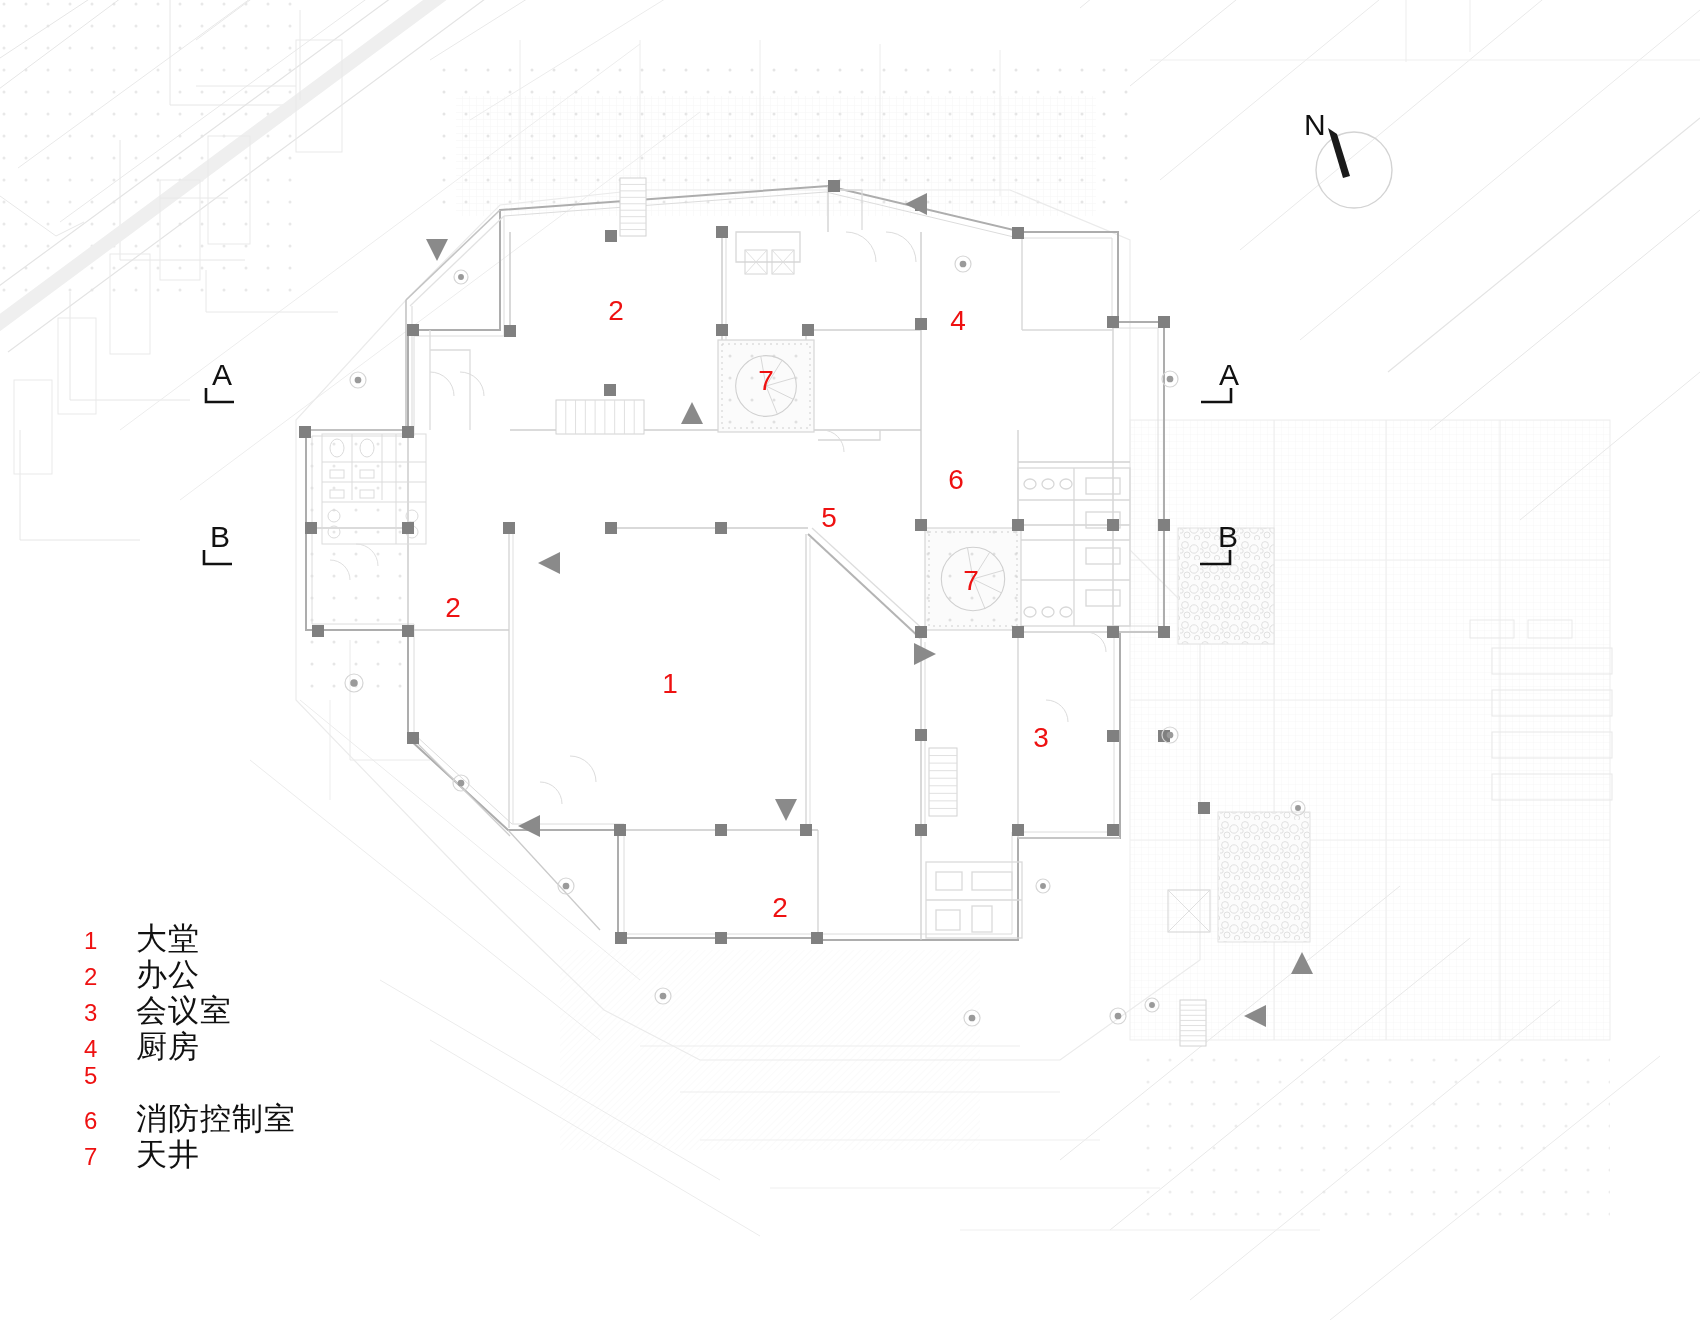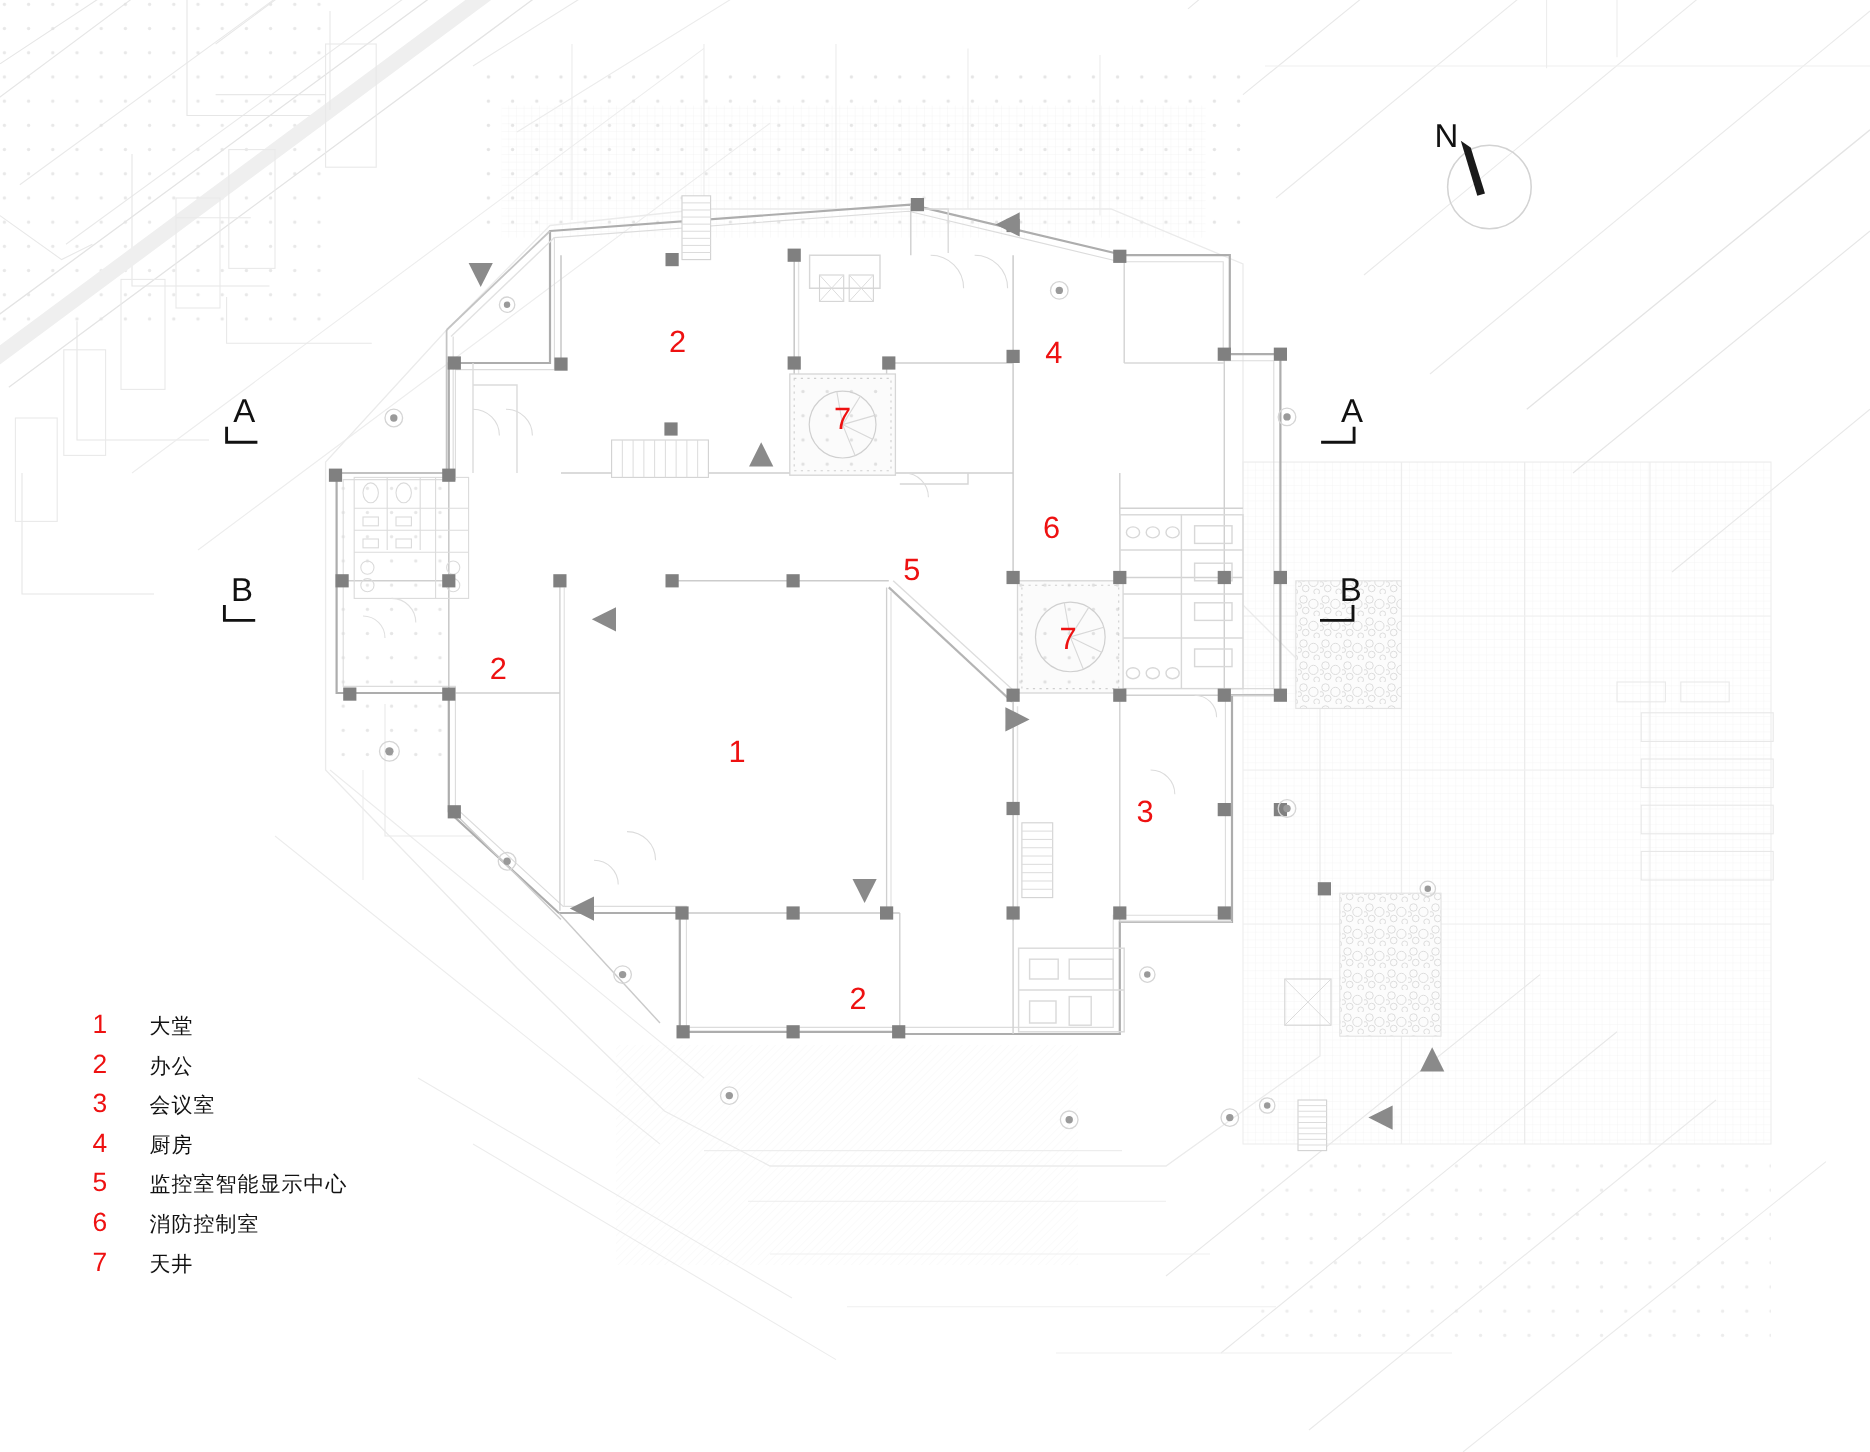--- a/index.html
+++ b/index.html
@@ -5,21 +5,21 @@
 <style>
   html,body{margin:0;padding:0;background:#fff;}
   body{width:1700px;height:1320px;position:relative;overflow:hidden;
        font-family:"Liberation Sans","DejaVu Sans",sans-serif;background:#ffffff;}
   #root{position:absolute;inset:0;}
   svg{display:block;}
   .legend{position:absolute;left:84px;top:918px;}
   .legend-row{display:flex;align-items:baseline;height:36px;}
   .legend-num{color:#ee1111;font-size:24px;width:52px;text-align:left;
               font-family:"Liberation Sans",sans-serif;font-weight:400;}
-  .legend-label{color:#111;font-size:19px;letter-spacing:1px;
+  .legend-label{color:#111;font-size:31px;letter-spacing:1px;
                 font-family:"DejaVu Sans","Liberation Sans",sans-serif;}
   .north-wrap{position:absolute;left:1300px;top:112px;width:120px;height:120px;}
   .north-letter{position:absolute;left:4px;top:-4px;font-size:30px;color:#111;
                 font-family:"Liberation Sans",sans-serif;}
   .sec-mark{position:absolute;font-size:30px;color:#111;
             font-family:"Liberation Sans",sans-serif;}
   .room-num{position:absolute;color:#ee1111;font-size:28px;
             font-family:"Liberation Sans",sans-serif;transform:translate(-50%,-50%);}
 </style>
 </head>
@@ -559,21 +559,20 @@
     <div class="legend-row">
       <span class="legend-num">3</span>
       <span class="legend-label">会议室</span>
     </div>
     <div class="legend-row">
       <span class="legend-num">4</span>
       <span class="legend-label">厨房</span>
     </div>
     <div class="legend-row">
       <span class="legend-num">5</span>
-      <span class="legend-label">监控室智能显示中心</span>
     </div>
     <div class="legend-row">
       <span class="legend-num">6</span>
       <span class="legend-label">消防控制室</span>
     </div>
     <div class="legend-row">
       <span class="legend-num">7</span>
       <span class="legend-label">天井</span>
     </div>
   </div>

